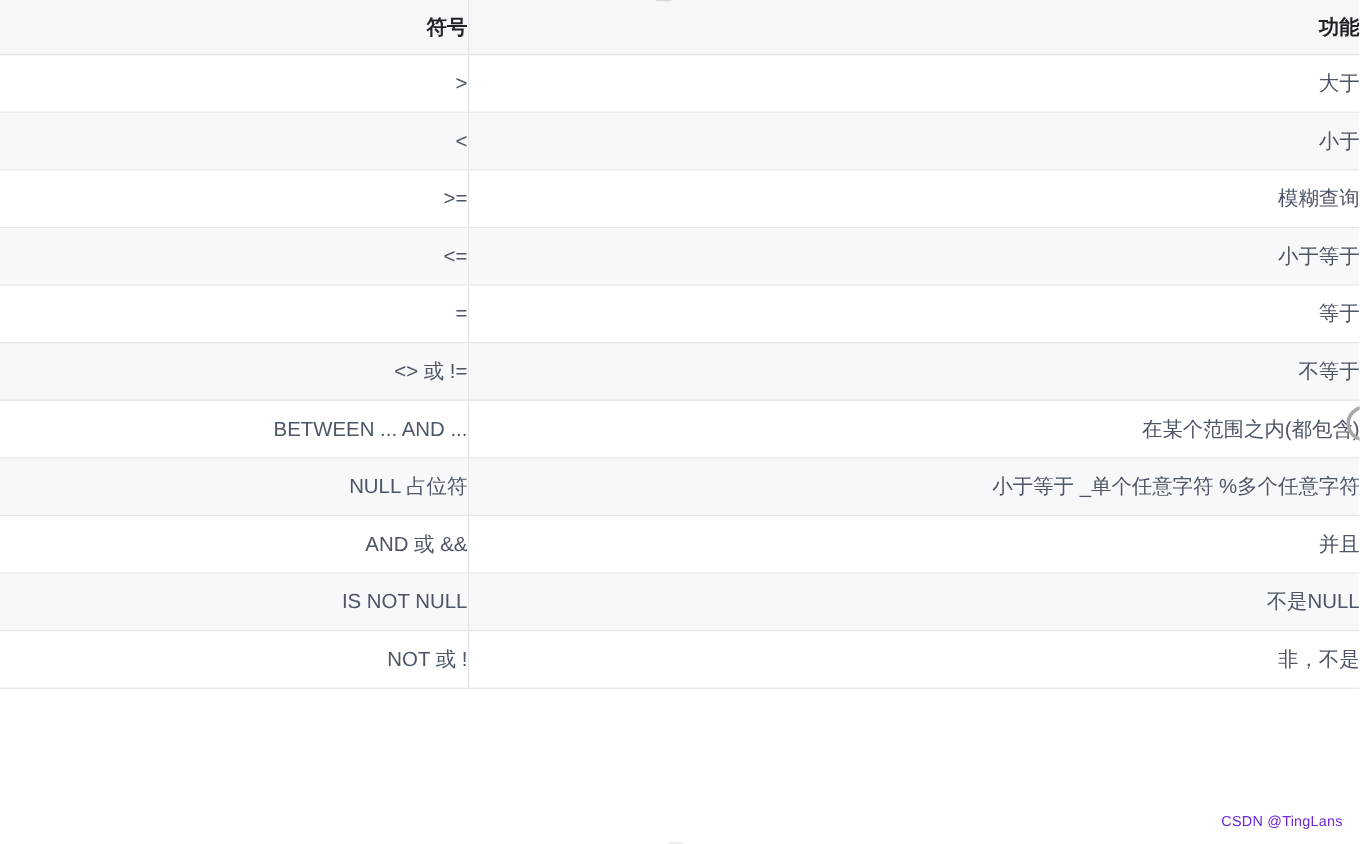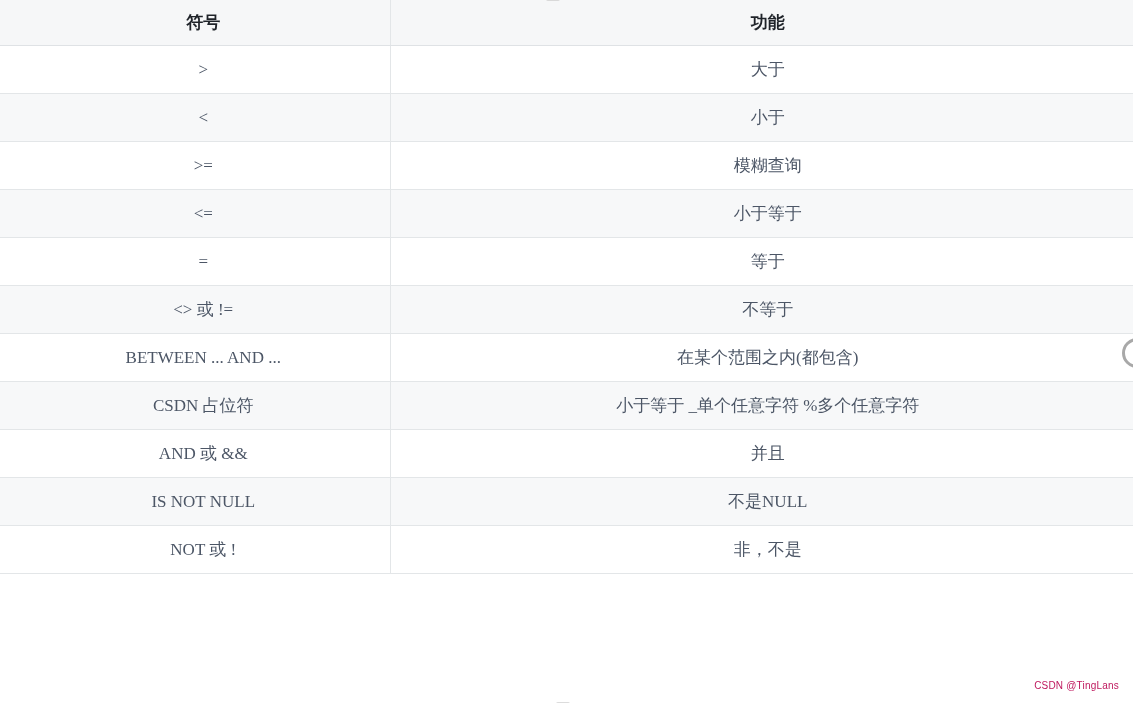--- a/index.html
+++ b/index.html
@@ -72,25 +72,24 @@
   table.op-table col.col-symbol { width: 390px; }
   table.op-table col.col-func   { width: 743px; }
 
   table.op-table th,
   table.op-table td {
     border-right: 1px solid #e3e6e8;
     border-bottom: 1px solid #e3e6e8;
     padding: 0 0 0 17px;
     height: 47px;
     line-height: 47px;
-    text-align: center;
+    text-align: right;
     vertical-align: middle;
     white-space: nowrap;
     overflow: hidden;
-    font-family: Liberation Serif, serif;
   }
 
   table.op-table td:last-child,
   table.op-table th:last-child {
     border-right: none;
     padding-left: 12px;
   }
 
   table.op-table thead th {
     background: #f6f7f8;
@@ -107,22 +106,22 @@
     font-weight: normal;
   }
 
   table.op-table tbody tr:nth-child(odd)  td { background: #ffffff; }
   table.op-table tbody tr:nth-child(even) td { background: #f7f8f9; }
 
   .watermark {
     position: absolute;
     right: 14px;
     bottom: 12px;
-    font-size: 10px;
-    color: #be185d;
+    font-size: 12px;
+    color: #6d28d9;
     font-family: "Liberation Sans", "DejaVu Sans", sans-serif;
     letter-spacing: 0.2px;
     z-index: 10;
     pointer-events: none;
     user-select: none;
   }
 </style>
 </head>
 <body>
 
@@ -164,21 +163,21 @@
         </tr>
         <tr>
           <td>&lt;&gt; 或 !=</td>
           <td>不等于</td>
         </tr>
         <tr>
           <td>BETWEEN ... AND ...</td>
           <td>在某个范围之内(都包含)</td>
         </tr>
         <tr>
-          <td>CSDN 占位符</td>
+          <td>NULL 占位符</td>
           <td>小于等于 _单个任意字符 %多个任意字符</td>
         </tr>
         <tr>
           <td>AND 或 &amp;&amp;</td>
           <td>并且</td>
         </tr>
         <tr>
           <td>IS NOT NULL</td>
           <td>不是NULL</td>
         </tr>

